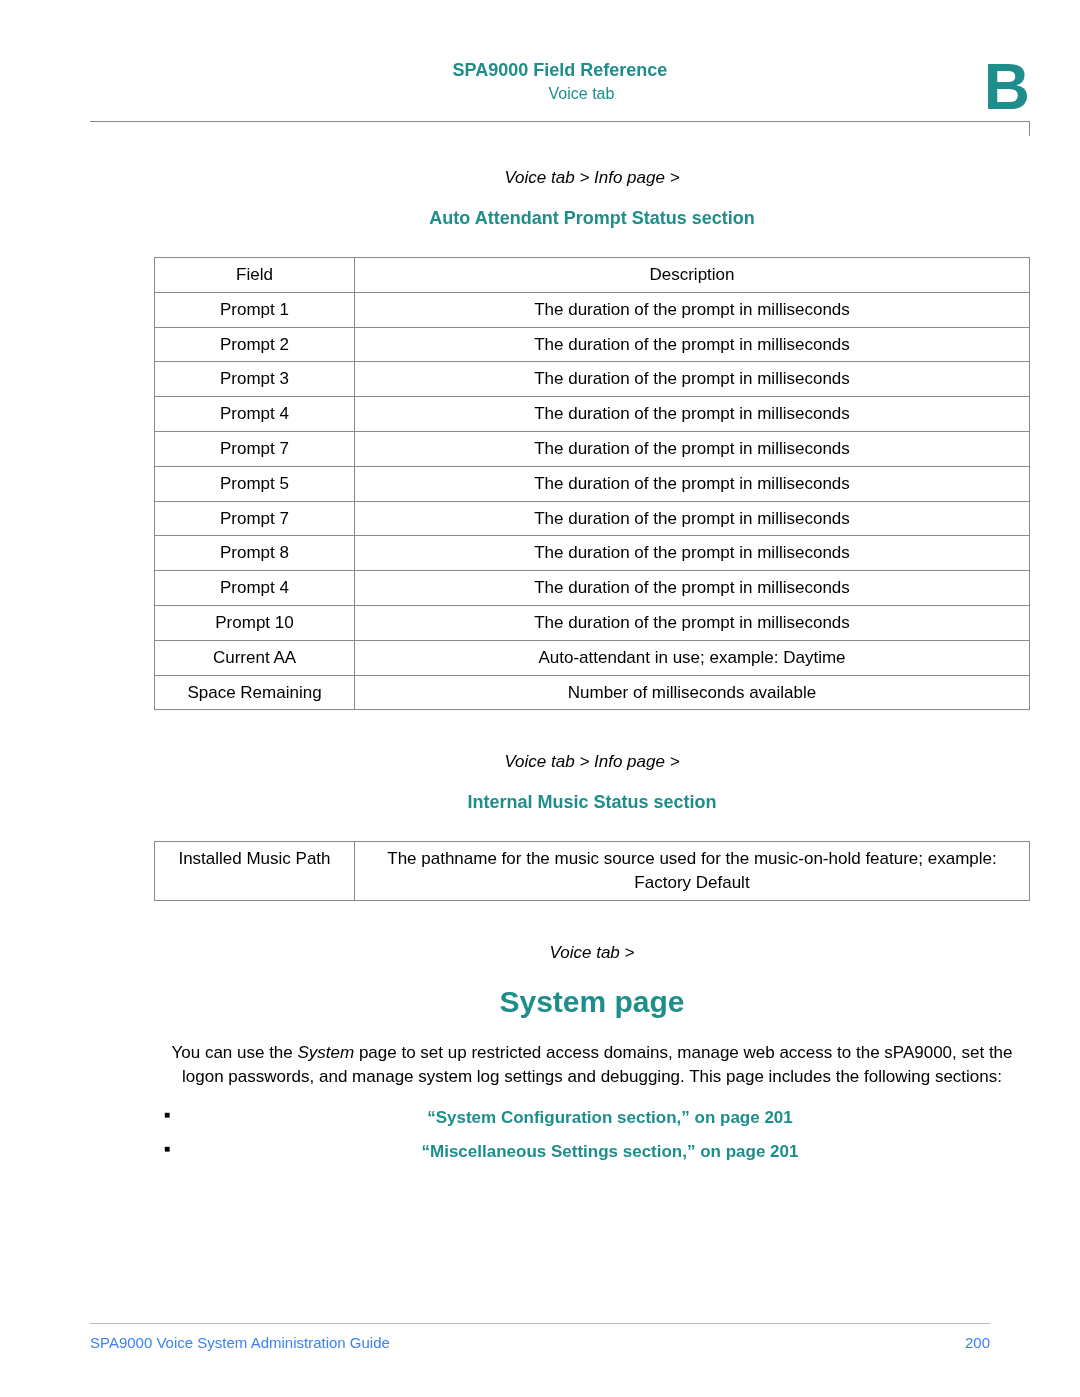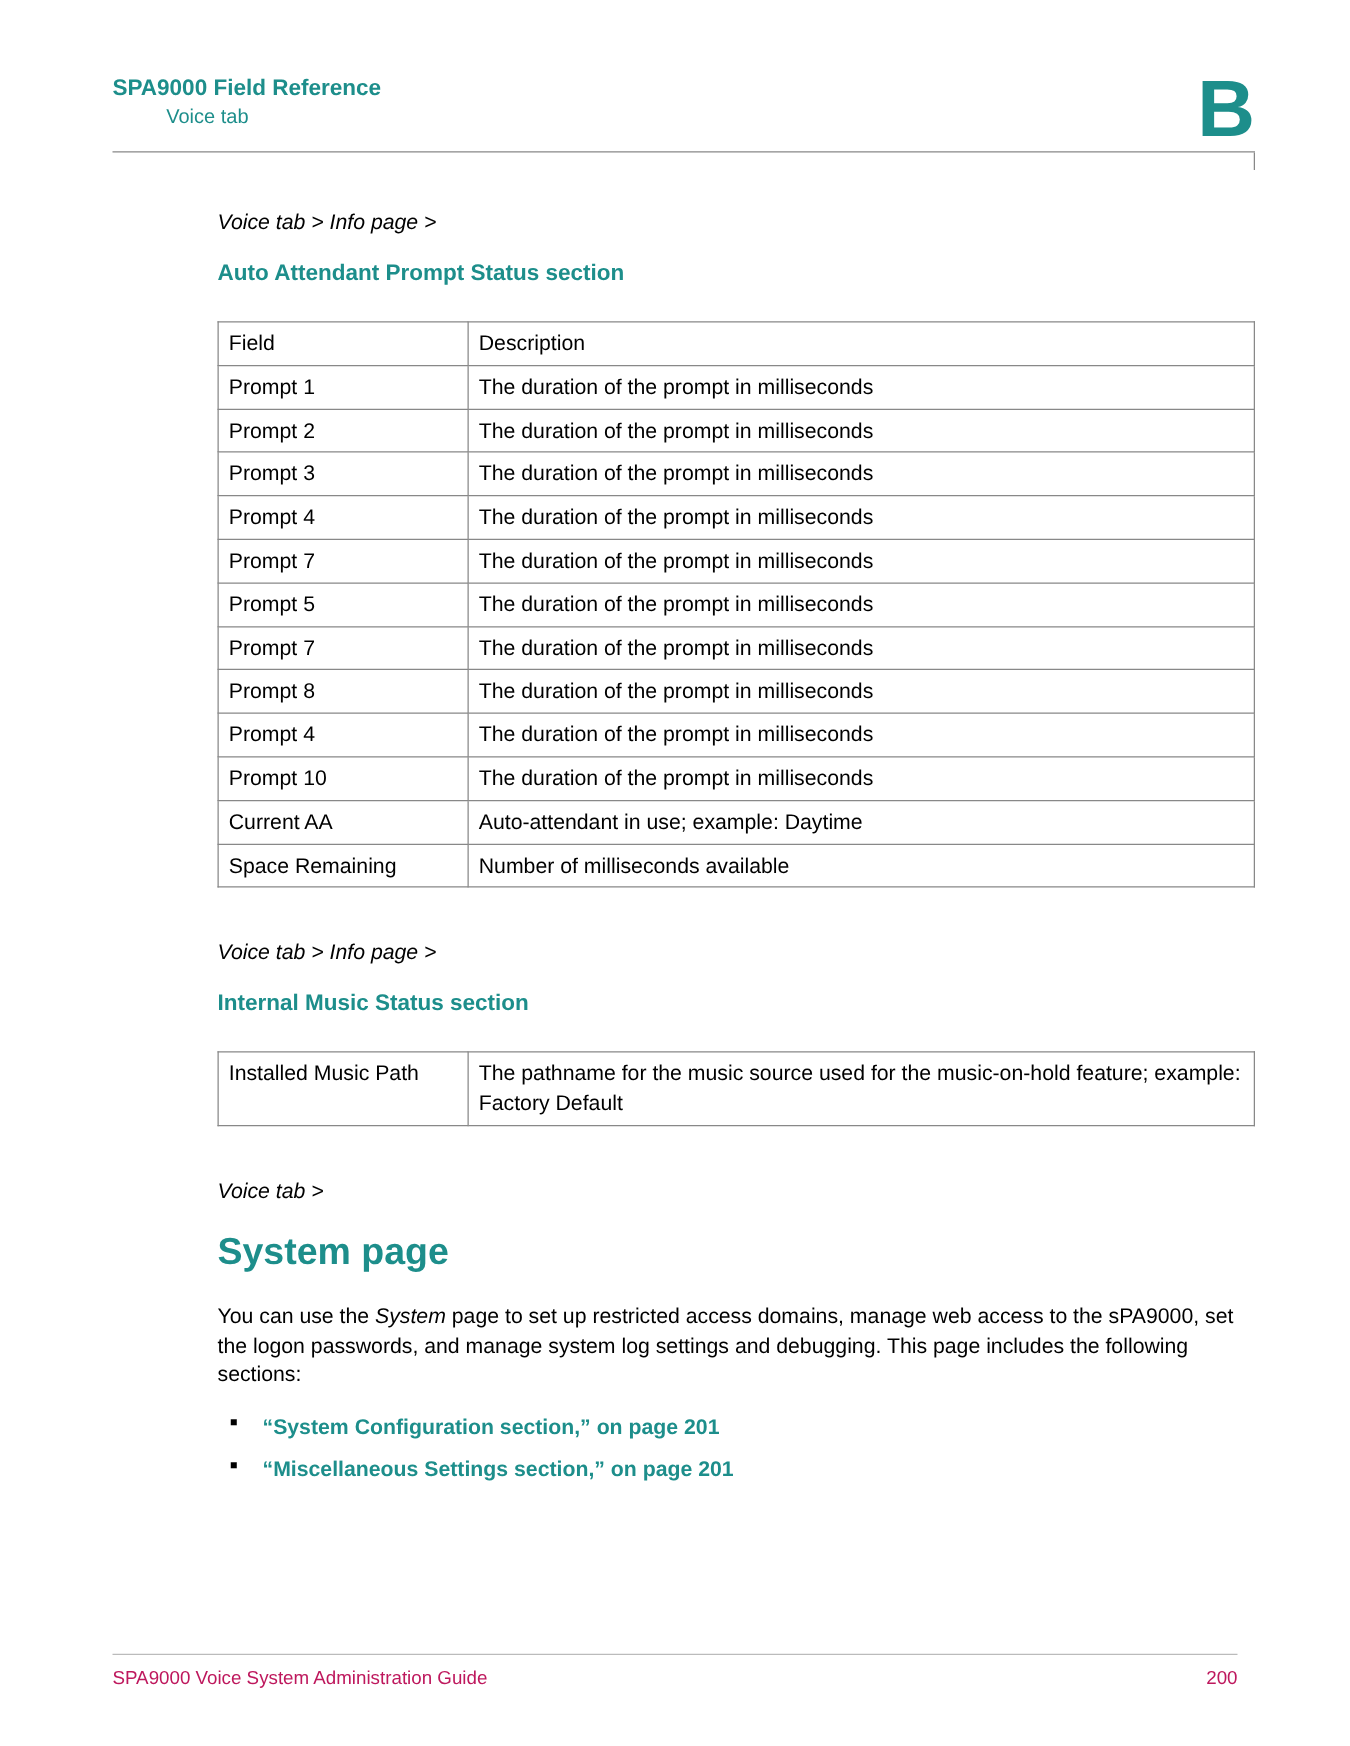--- a/index.html
+++ b/index.html
@@ -7,21 +7,22 @@
     margin: 0;
     padding: 0;
     background: #fff;
     font-family: Arial, Helvetica, sans-serif;
     color: #000;
     width: 1080px;
     height: 1397px;
     position: relative;
   }
   .page {
-    padding: 60px 76px 0 90px;
+    padding: 60px 50px 0 90px;
+    text-align: center;
   }
   .header {
     position: relative;
     padding-bottom: 18px;
   }
   .header-title {
     font-size: 18px;
     font-weight: bold;
     color: #1d8e8b;
   }
@@ -46,21 +47,21 @@
   }
   .tick {
     position: absolute;
     right: 0;
     width: 1px;
     height: 14px;
     background: #888;
     top: 100%;
   }
   .content {
-    margin-left: 84px;
+    margin-left: 64px;
     margin-top: 44px;
     font-size: 17px;
     line-height: 1.4;
   }
   .breadcrumb {
     font-style: italic;
     margin-bottom: 16px;
   }
   .section-heading {
     font-weight: bold;
@@ -113,21 +114,21 @@
     color: #000;
   }
   .footer {
     position: absolute;
     bottom: 46px;
     left: 90px;
     right: 90px;
     border-top: 1px solid #bbb;
     padding-top: 10px;
     font-size: 15px;
-    color: #be185d;
+    color: #3b82f6;
   }
   .footer .pn {
     position: absolute;
     right: 0;
     top: 10px;
   }
 </style>
 </head>
 <body>
 

